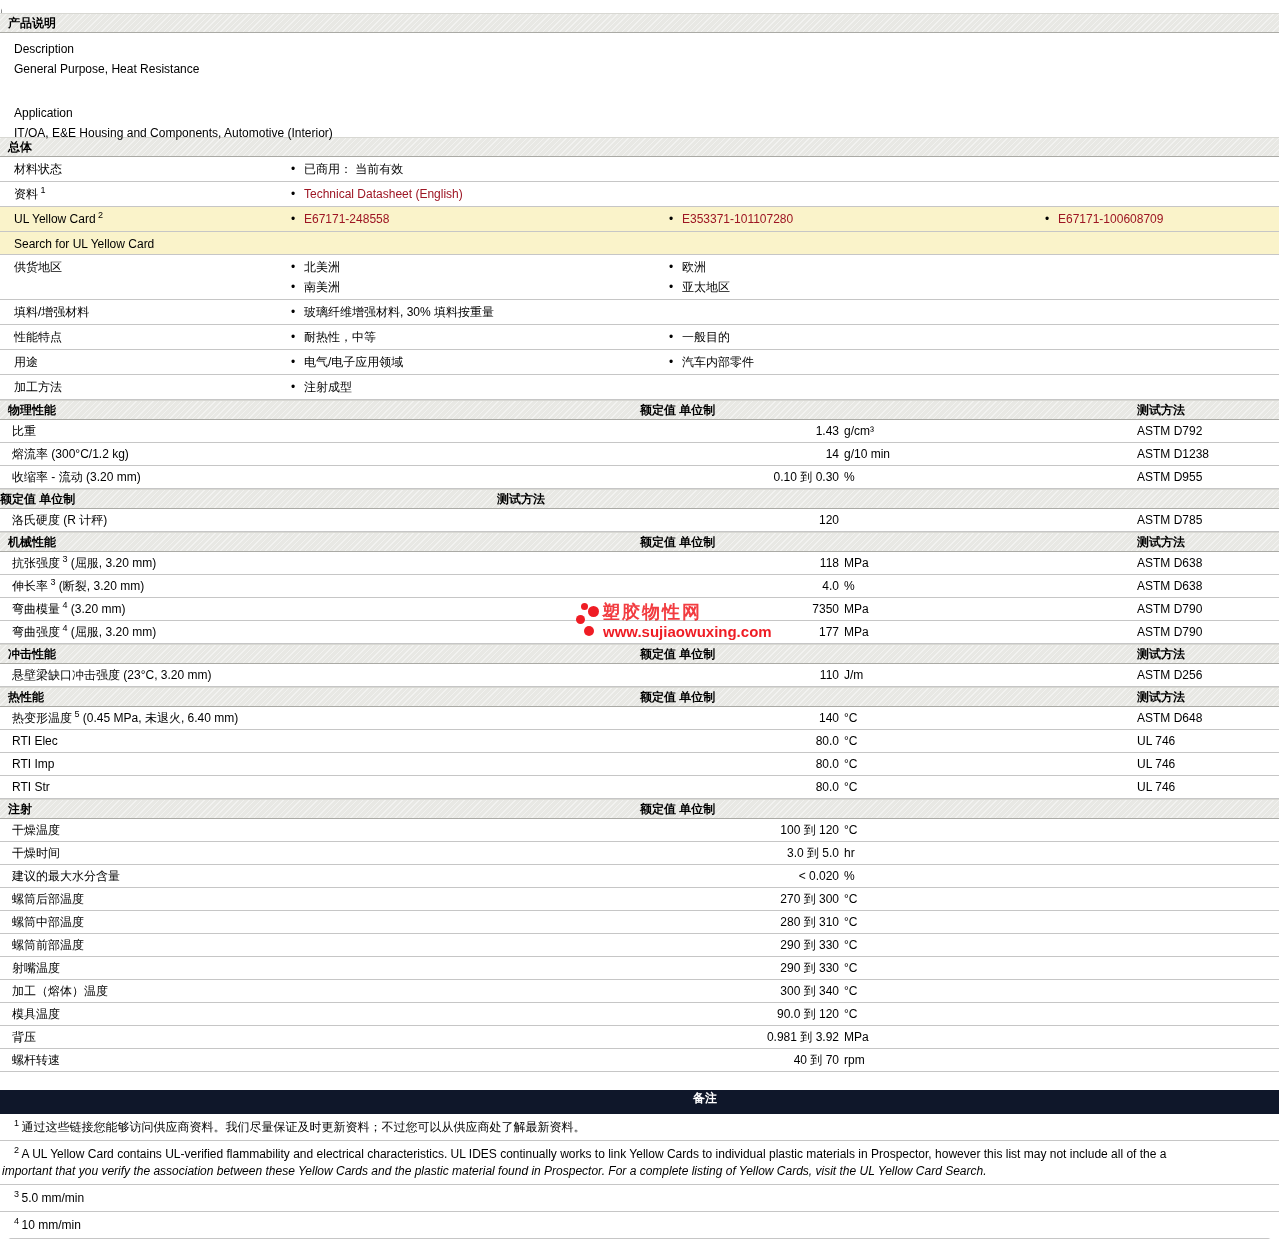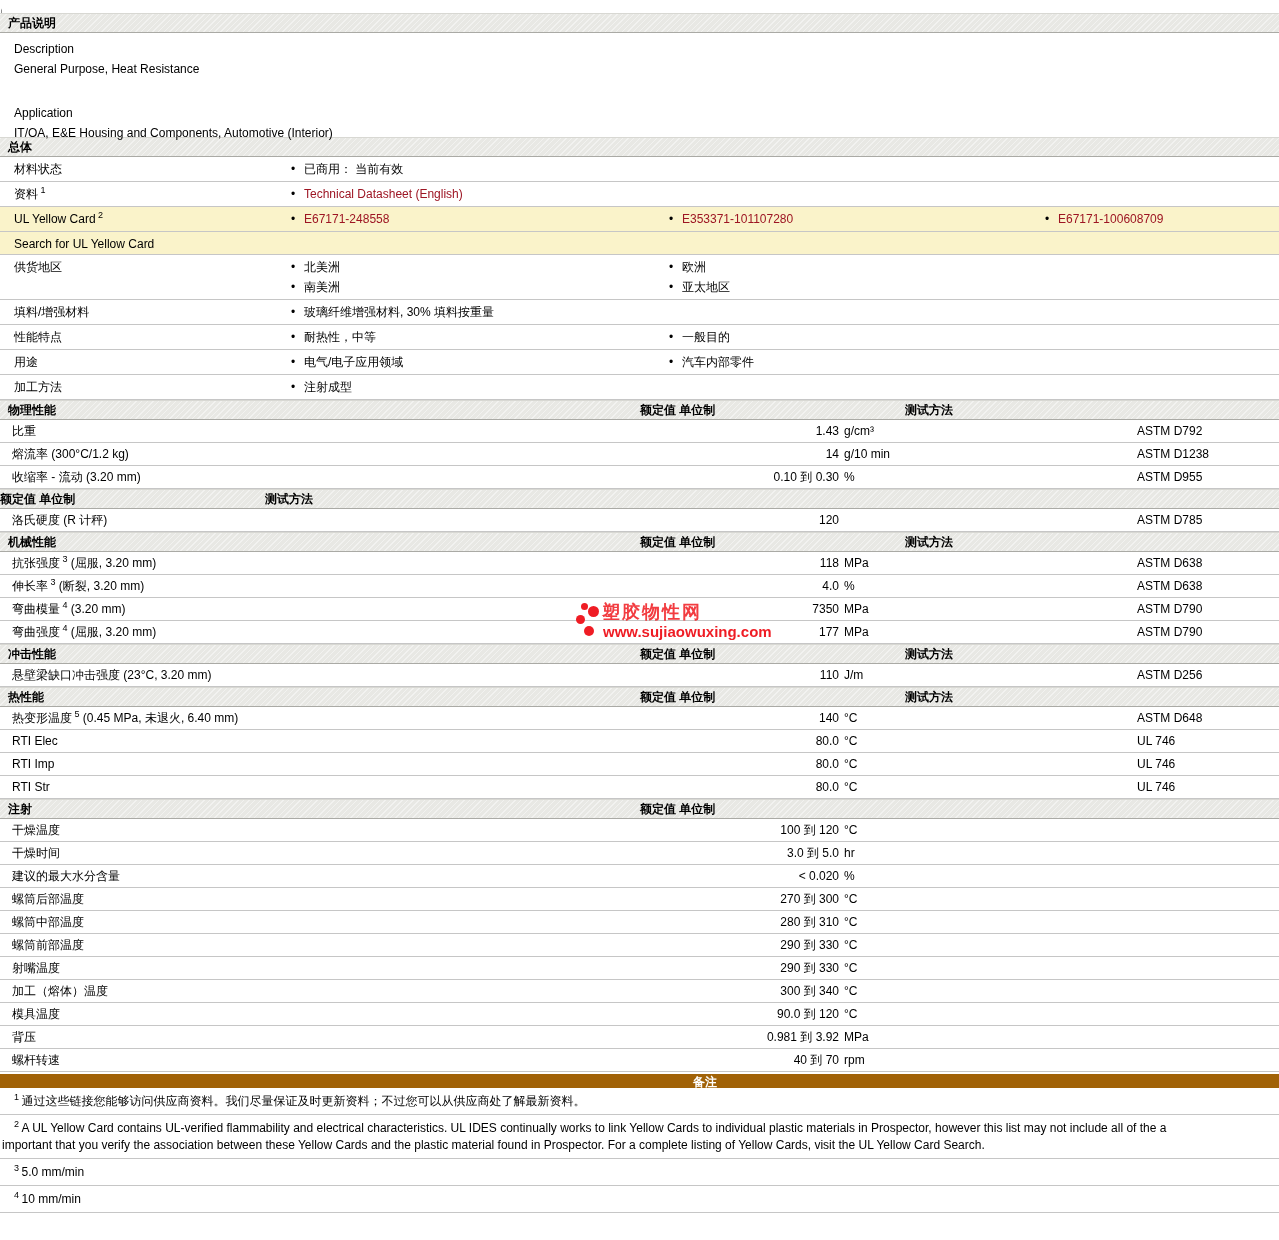--- a/index.html
+++ b/index.html
@@ -15,21 +15,21 @@
   
   .sec-bar{
     height:18px; line-height:18px; display:flex; align-items:center;
     background:#e8e8e4;
     background-image:repeating-linear-gradient(135deg, rgba(255,255,255,.45) 0 1px, rgba(0,0,0,0) 1px 4px);
     border-top:1px solid #d8d8d3; border-bottom:1px solid #aaaaa5;
     box-sizing:content-box;
   }
   .sec-bar .sb-title{width:640px;padding-left:8px;font-weight:bold;box-sizing:border-box;}
   .sec-bar .sb-valhead{width:265px;padding-right:24px;font-weight:bold;box-sizing:border-box;}
-  .sec-bar .sb-testhead{width:142px;font-weight:bold;box-sizing:border-box;}
+  .sec-bar .sb-testhead{width:142px;margin-left:232px;font-weight:bold;box-sizing:border-box;}
 
   .desc-block{padding:6px 0 0 14px;height:98px;box-sizing:content-box;}
   .desc-block div{line-height:20px;}
   .desc-gap{height:24px;}
 
   
   .g-row{display:flex;border-bottom:1px solid #c6c6c6;min-height:22px;align-items:flex-start;}
   .g-row.hl{background:#faf3ca;}
   .g-name{width:290px;padding:3px 0 1px 14px;box-sizing:border-box;line-height:18px;}
   .g-col{box-sizing:border-box;padding:2px 0 2px 1px;}
@@ -43,26 +43,26 @@
   
   .p-row{display:flex;height:22px;line-height:22px;border-bottom:1px solid #c6c6c6;}
   .p-name{width:640px;padding-left:12px;box-sizing:border-box;white-space:nowrap;overflow:hidden;}
   .p-val{width:265px;display:flex;box-sizing:border-box;}
   .p-num{flex:1;text-align:right;white-space:nowrap;}
   .p-unit{width:66px;padding-left:5px;box-sizing:border-box;white-space:nowrap;}
   .p-test{width:142px;margin-left:232px;box-sizing:border-box;white-space:nowrap;}
   sup{font-size:9px;line-height:0;}
 
   
-  .notes-bar{height:14px;margin-top:2px;background:#a16207;overflow:hidden;}
+  .notes-bar{height:24px;margin-top:18px;background:#0f172a;overflow:hidden;}
   .notes-inner{width:1410px;text-align:center;color:#fff;font-weight:bold;line-height:17px;}
   .fnote{border-bottom:1px solid #c6c6c6;padding:5px 0 4px 0;}
   .fn-line{padding-left:14px;line-height:17px;}
   .fn-line.clip{white-space:nowrap;overflow:hidden;width:1279px;box-sizing:border-box;}
-  .fn-line.cont{padding-left:2px;}
+  .fn-line.cont{padding-left:2px;font-style:italic;}
 
   
   .watermark{position:absolute;left:572px;top:597px;width:145px;height:40px;pointer-events:none;}
   .wm-dot{position:absolute;border-radius:50%;background:#ef1c24;}
   .wm-text{position:absolute;left:30px;top:3px;font-size:18px;font-weight:bold;color:#f1272c;letter-spacing:2px;white-space:nowrap;opacity:.9;}
   .wm-url{position:absolute;left:31px;top:26px;font-size:15px;font-weight:bold;color:#ef1c24;white-space:nowrap;}
 </style>
 </head>
 <body>
 

